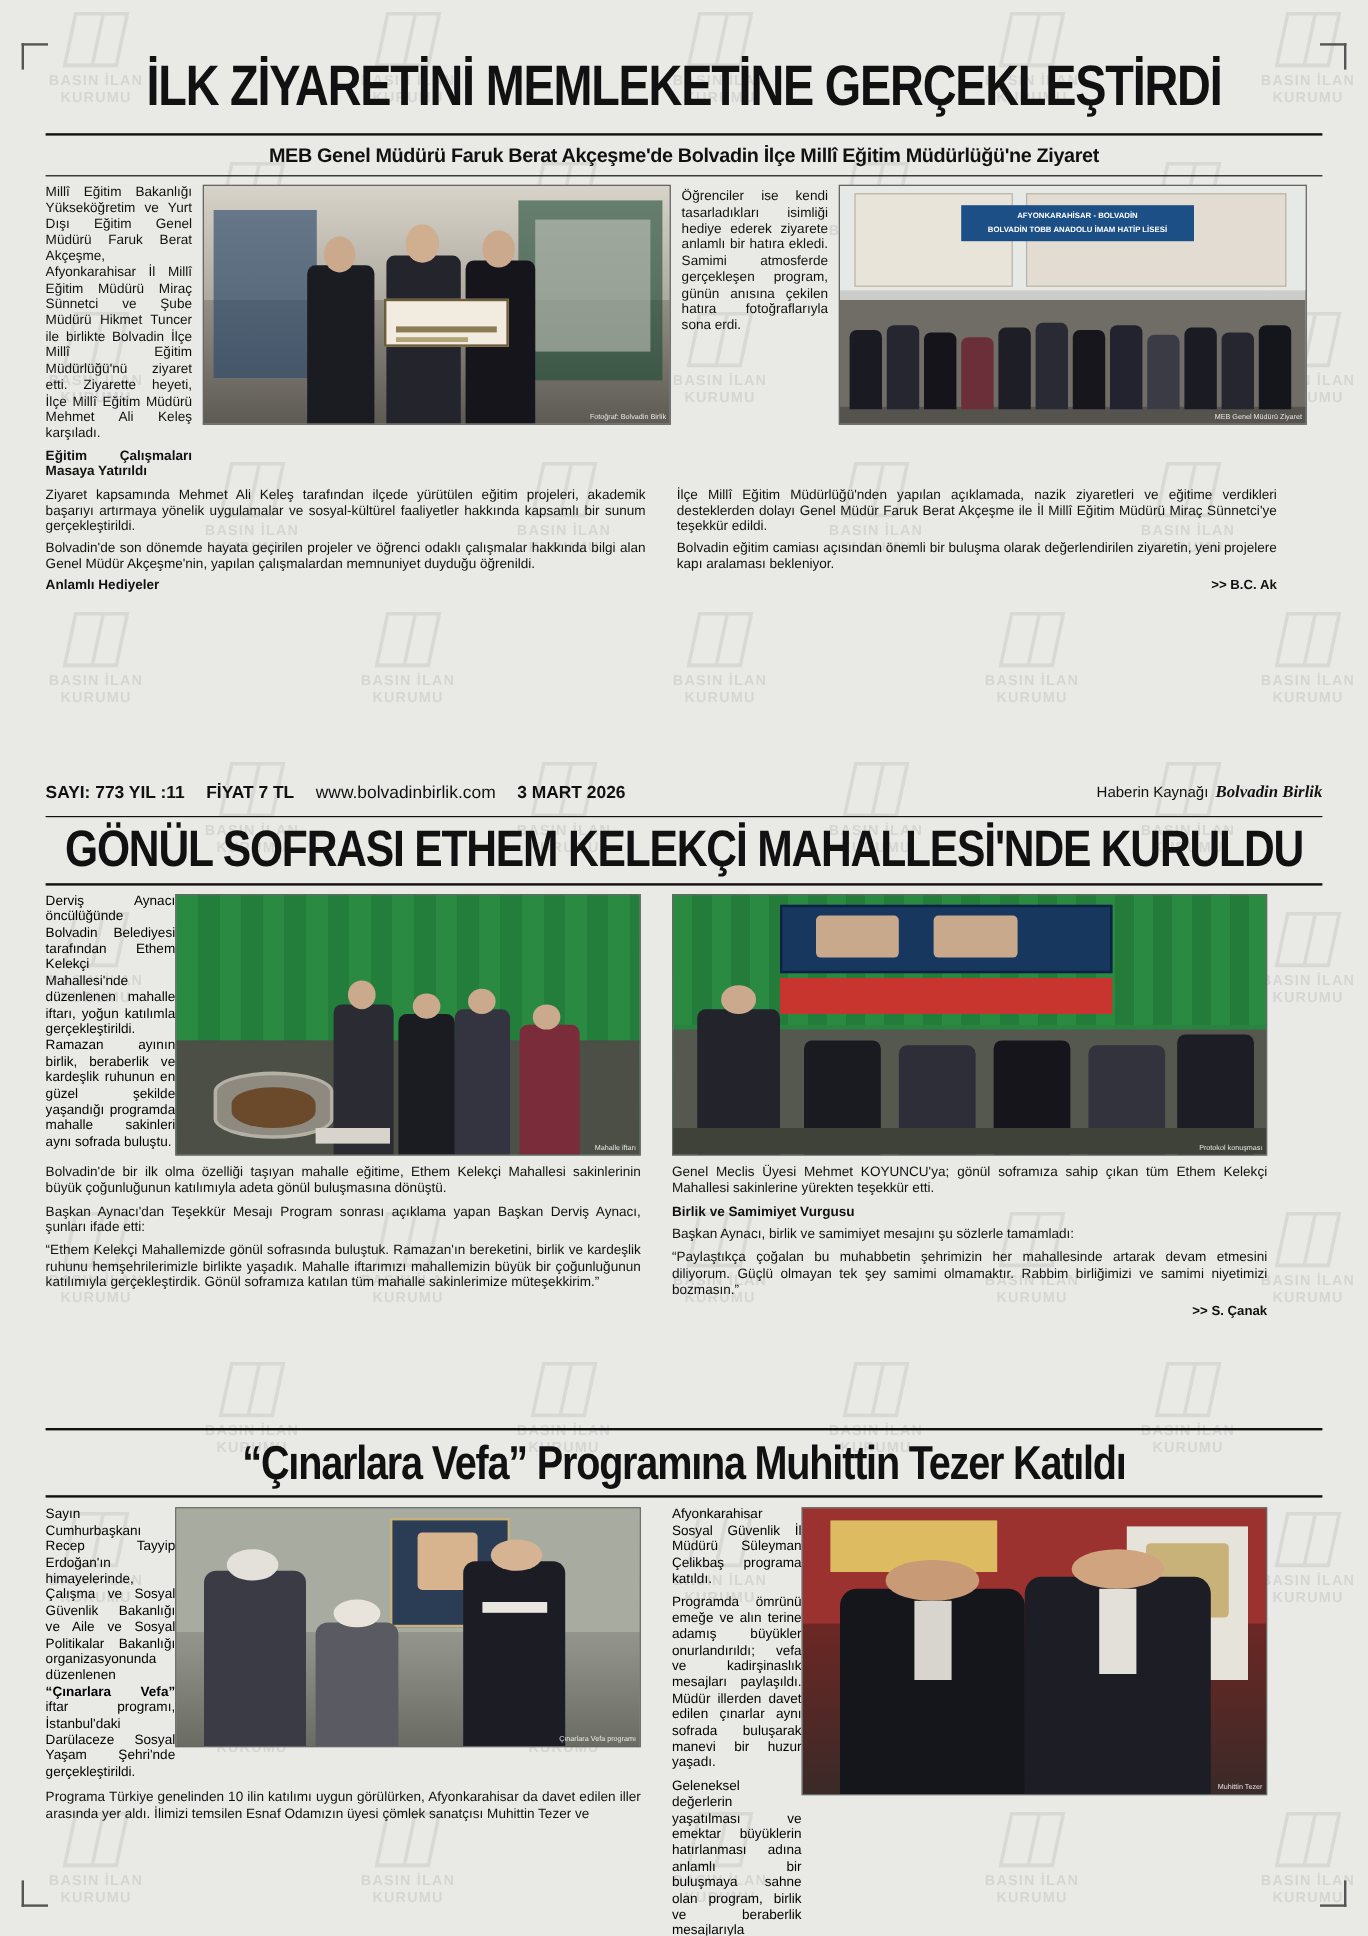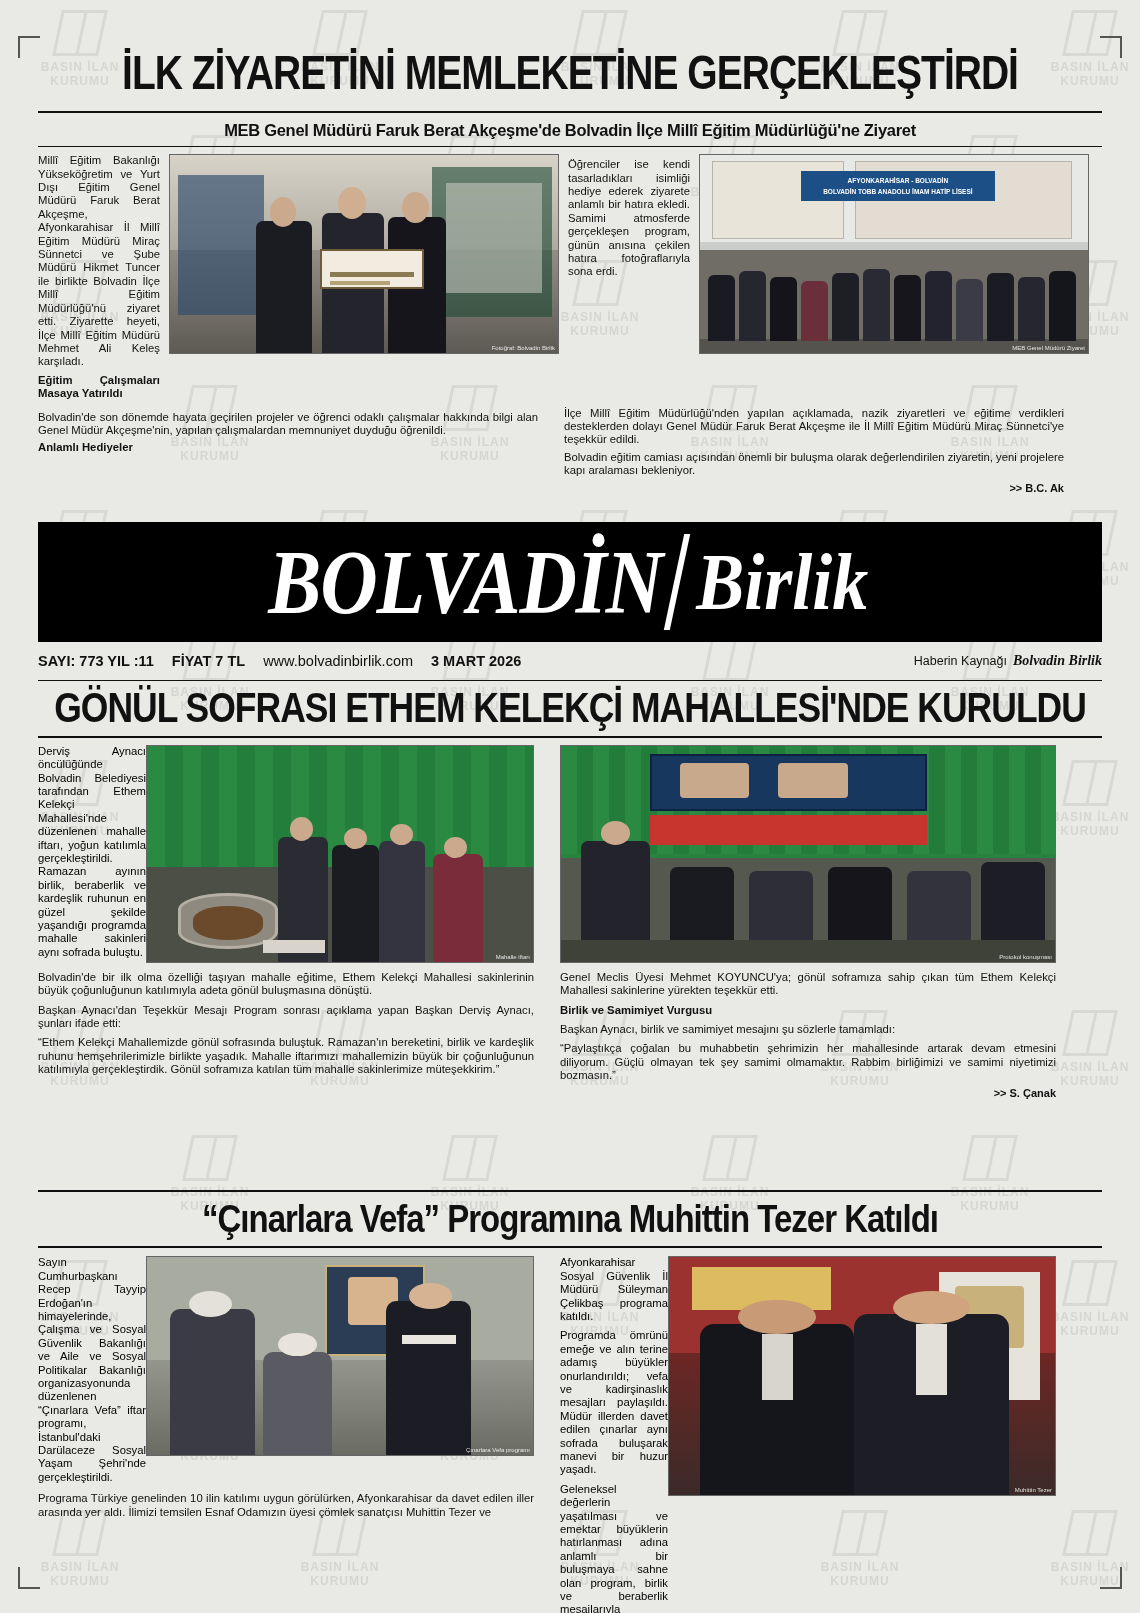--- a/index.html
+++ b/index.html
@@ -158,21 +158,21 @@
   .subhead{ font-weight:700; font-size:11.3px; }
 
   
   #s3-head{
     font-size:33px;
     transform:scaleY(1.2);
     transform-origin:center top;
   }
   .credit{ text-align:right; font-weight:700; font-size:11px; margin-top:4px;}
   .just-narrow{ text-align:justify; font-size:11.3px; line-height:13.4px;}
-  b,strong{font-weight:400;}
+  b,strong{font-weight:700;}
 </style>
 </head>
 <body>
 
 <div id="watermarks">
     <div class="wm" style="left: 20px; top: 10px;"><div class="wm-shape"></div>BASIN İLAN<br>KURUMU</div>
     <div class="wm" style="left: 280px; top: 10px;"><div class="wm-shape"></div>BASIN İLAN<br>KURUMU</div>
     <div class="wm" style="left: 540px; top: 10px;"><div class="wm-shape"></div>BASIN İLAN<br>KURUMU</div>
     <div class="wm" style="left: 800px; top: 10px;"><div class="wm-shape"></div>BASIN İLAN<br>KURUMU</div>
     <div class="wm" style="left: 1030px; top: 10px;"><div class="wm-shape"></div>BASIN İLAN<br>KURUMU</div>
@@ -304,38 +304,32 @@
             <div style="position:absolute;left:82%;bottom:0;width:7%;height:64px;background:#262630;border-radius:6px 6px 0 0;"></div>
             <div style="position:absolute;left:90%;bottom:0;width:7%;height:70px;background:#15151c;border-radius:6px 6px 0 0;"></div>
           </div>
           <div class="photo-cap">MEB Genel Müdürü Ziyaret</div>
         </div>
       </div>
     </div>
 
     <div class="two-col" style="margin-top:6px;">
       <div class="col body-text" style="width:500px;">
+        <div>Ziyaret kapsamında Mehmet Ali Keleş tarafından ilçede yürütülen eğitim projeleri, akademik başarıyı artırmaya yönelik uygulamalar ve sosyal-kültürel faaliyetler hakkında kapsamlı bir sunum gerçekleştirildi.</div>
         <div style="margin-top:4px">Bolvadin'de son dönemde hayata geçirilen projeler ve öğrenci odaklı çalışmalar hakkında bilgi alan Genel Müdür Akçeşme'nin, yapılan çalışmalardan memnuniyet duyduğu öğrenildi.</div>
         <div class="subhead" style="margin-top:4px">Anlamlı Hediyeler</div>
       </div>
       <div class="col body-text" style="width:500px;">
         <div>İlçe Millî Eğitim Müdürlüğü'nden yapılan açıklamada, nazik ziyaretleri ve eğitime verdikleri desteklerden dolayı Genel Müdür Faruk Berat Akçeşme ile İl Millî Eğitim Müdürü Miraç Sünnetci'ye teşekkür edildi.</div>
         <div style="margin-top:4px">Bolvadin eğitim camiası açısından önemli bir buluşma olarak değerlendirilen ziyaretin, yeni projelere kapı aralaması bekleniyor.</div>
         <div class="credit">&gt;&gt; B.C. Ak</div>
       </div>
     </div>
   </div>
 
-  <div id="masthead" style="top:472px;">
-    <div id="mh-inner">
-      <div id="mh-bolvadin">BOLVADİN</div>
-      <div id="mh-slash"></div>
-      <div id="mh-birlik">Birlik</div>
-    </div>
-  </div>
   <div id="mh-strip" style="top:596px;">
     <div class="items">
       <span>SAYI: 773 YIL :11</span>
       <span>FİYAT 7 TL</span>
       <span class="url">www.bolvadinbirlik.com</span>
       <span>3 MART 2026</span>
     </div>
     <div class="right">
       <span class="t1">Haberin Kaynağı</span>
       <span class="t2">Bolvadin Birlik</span>

